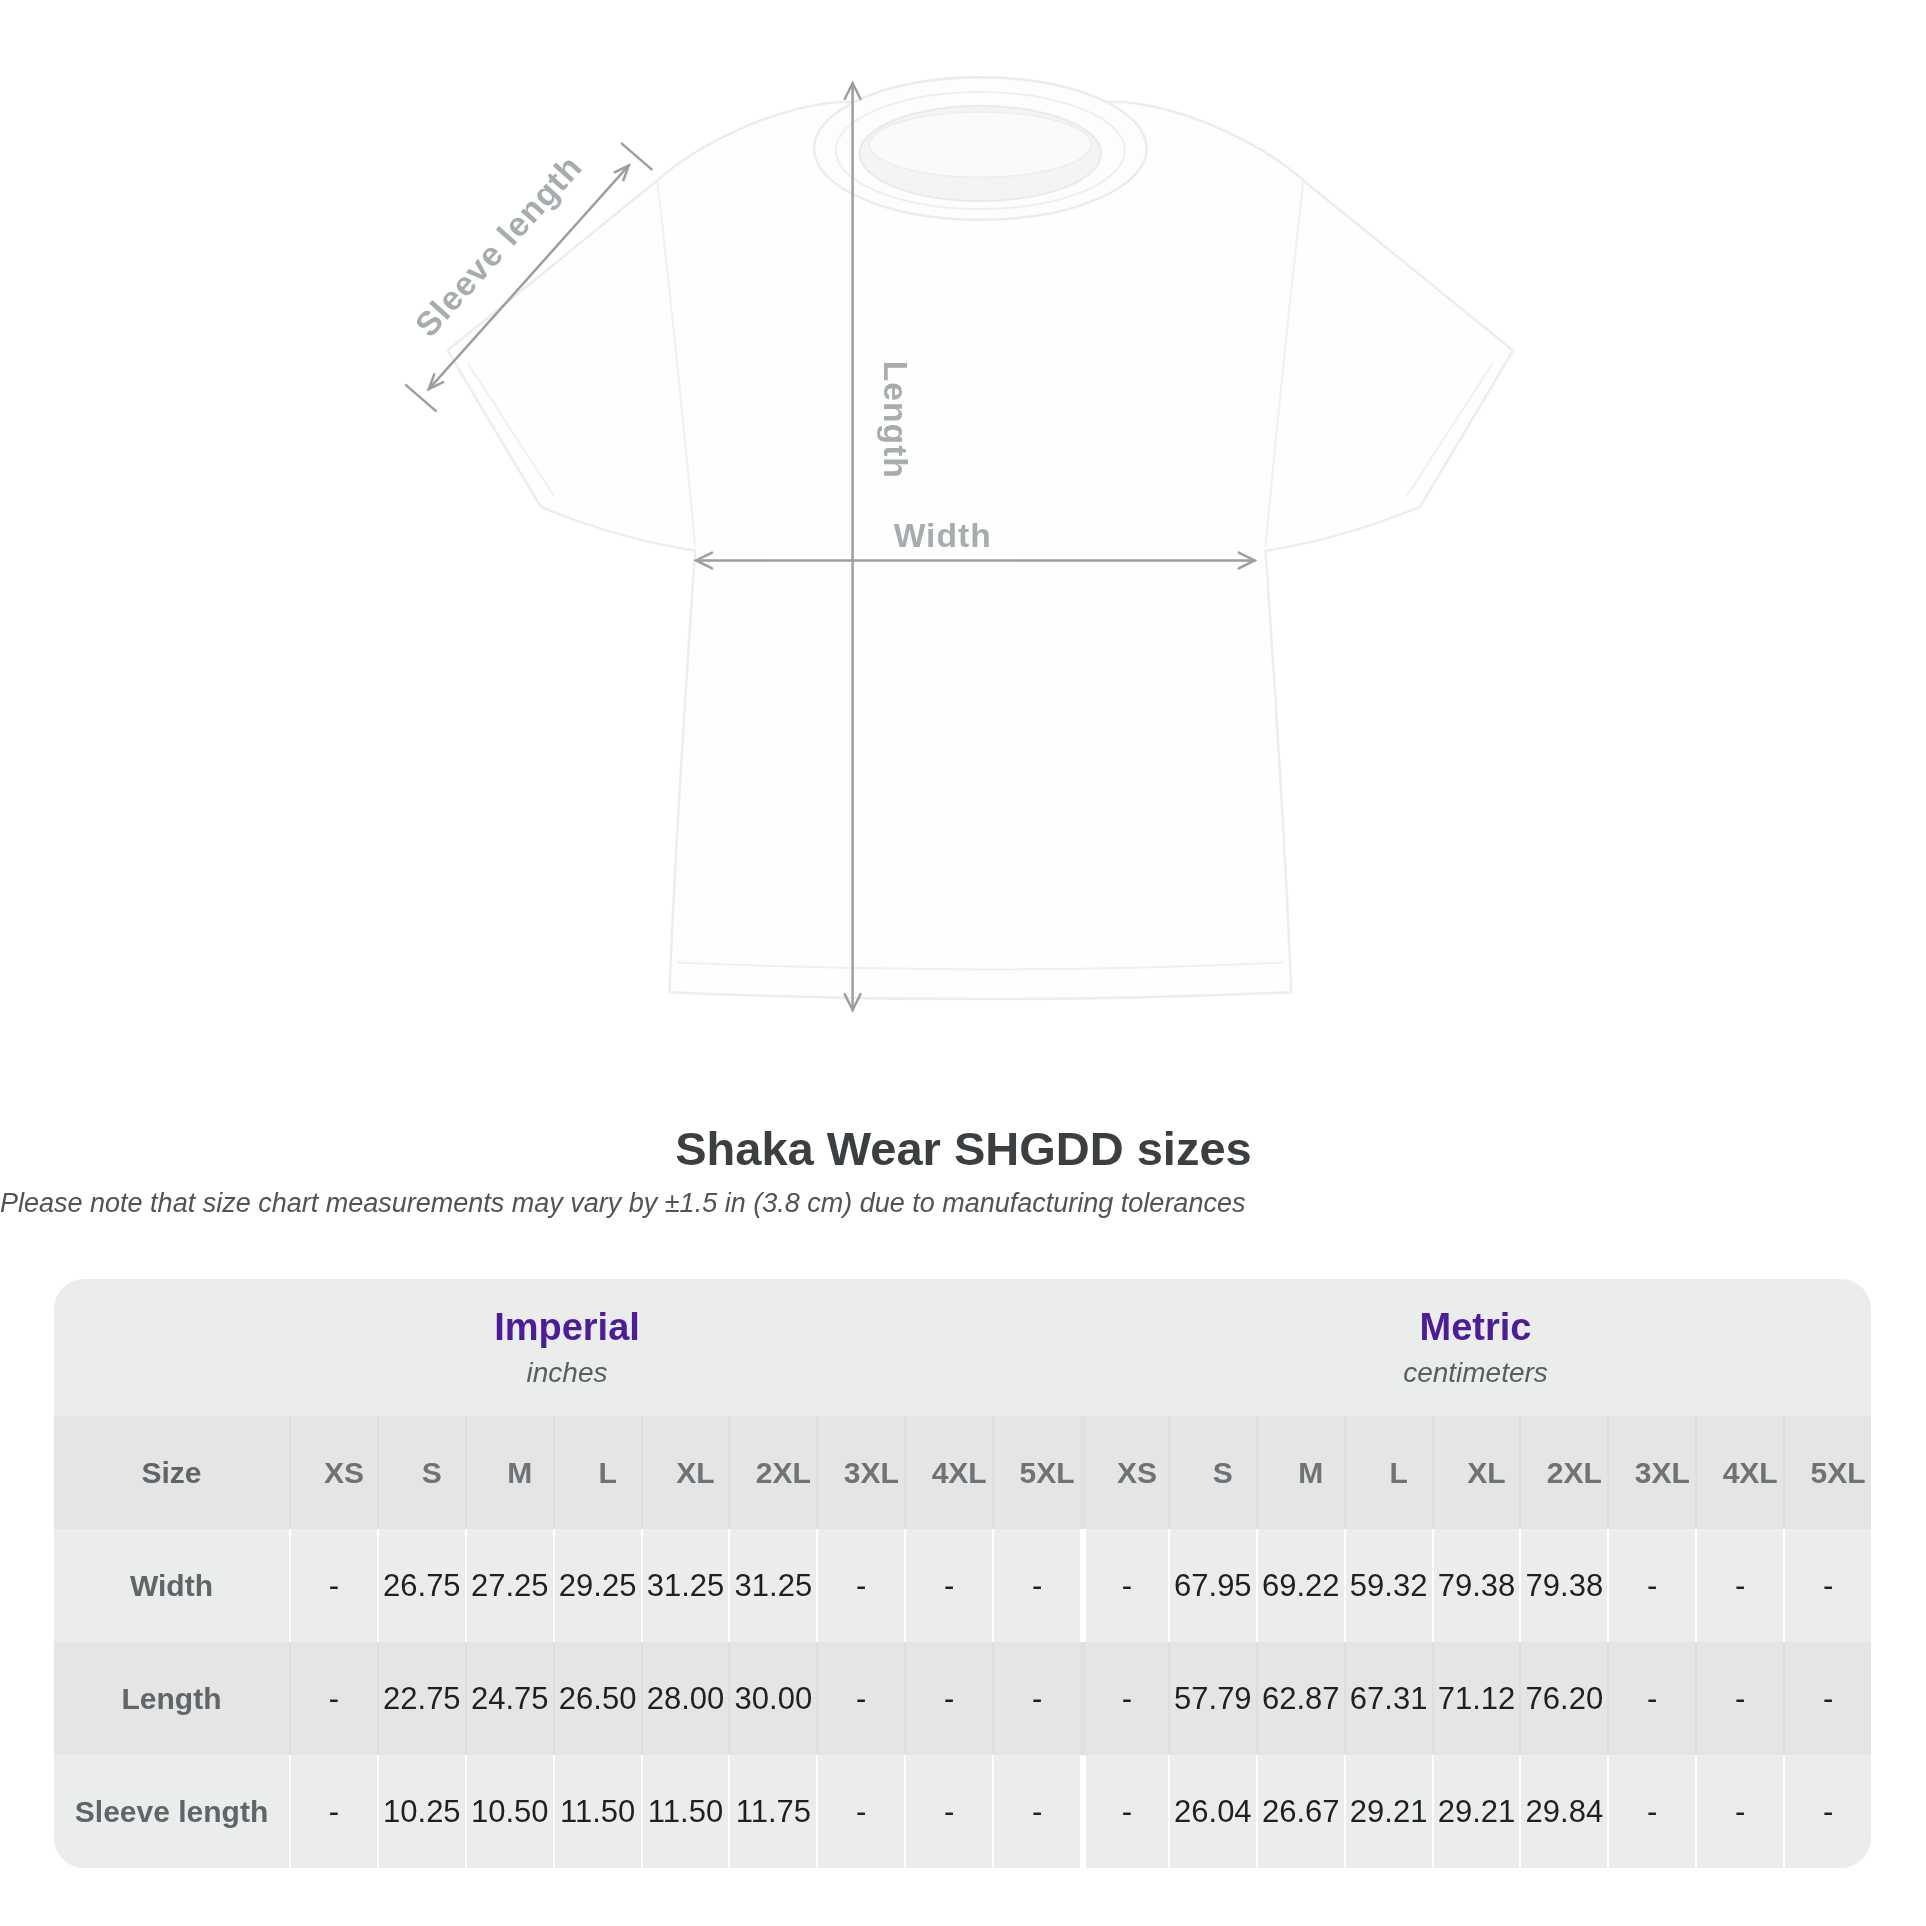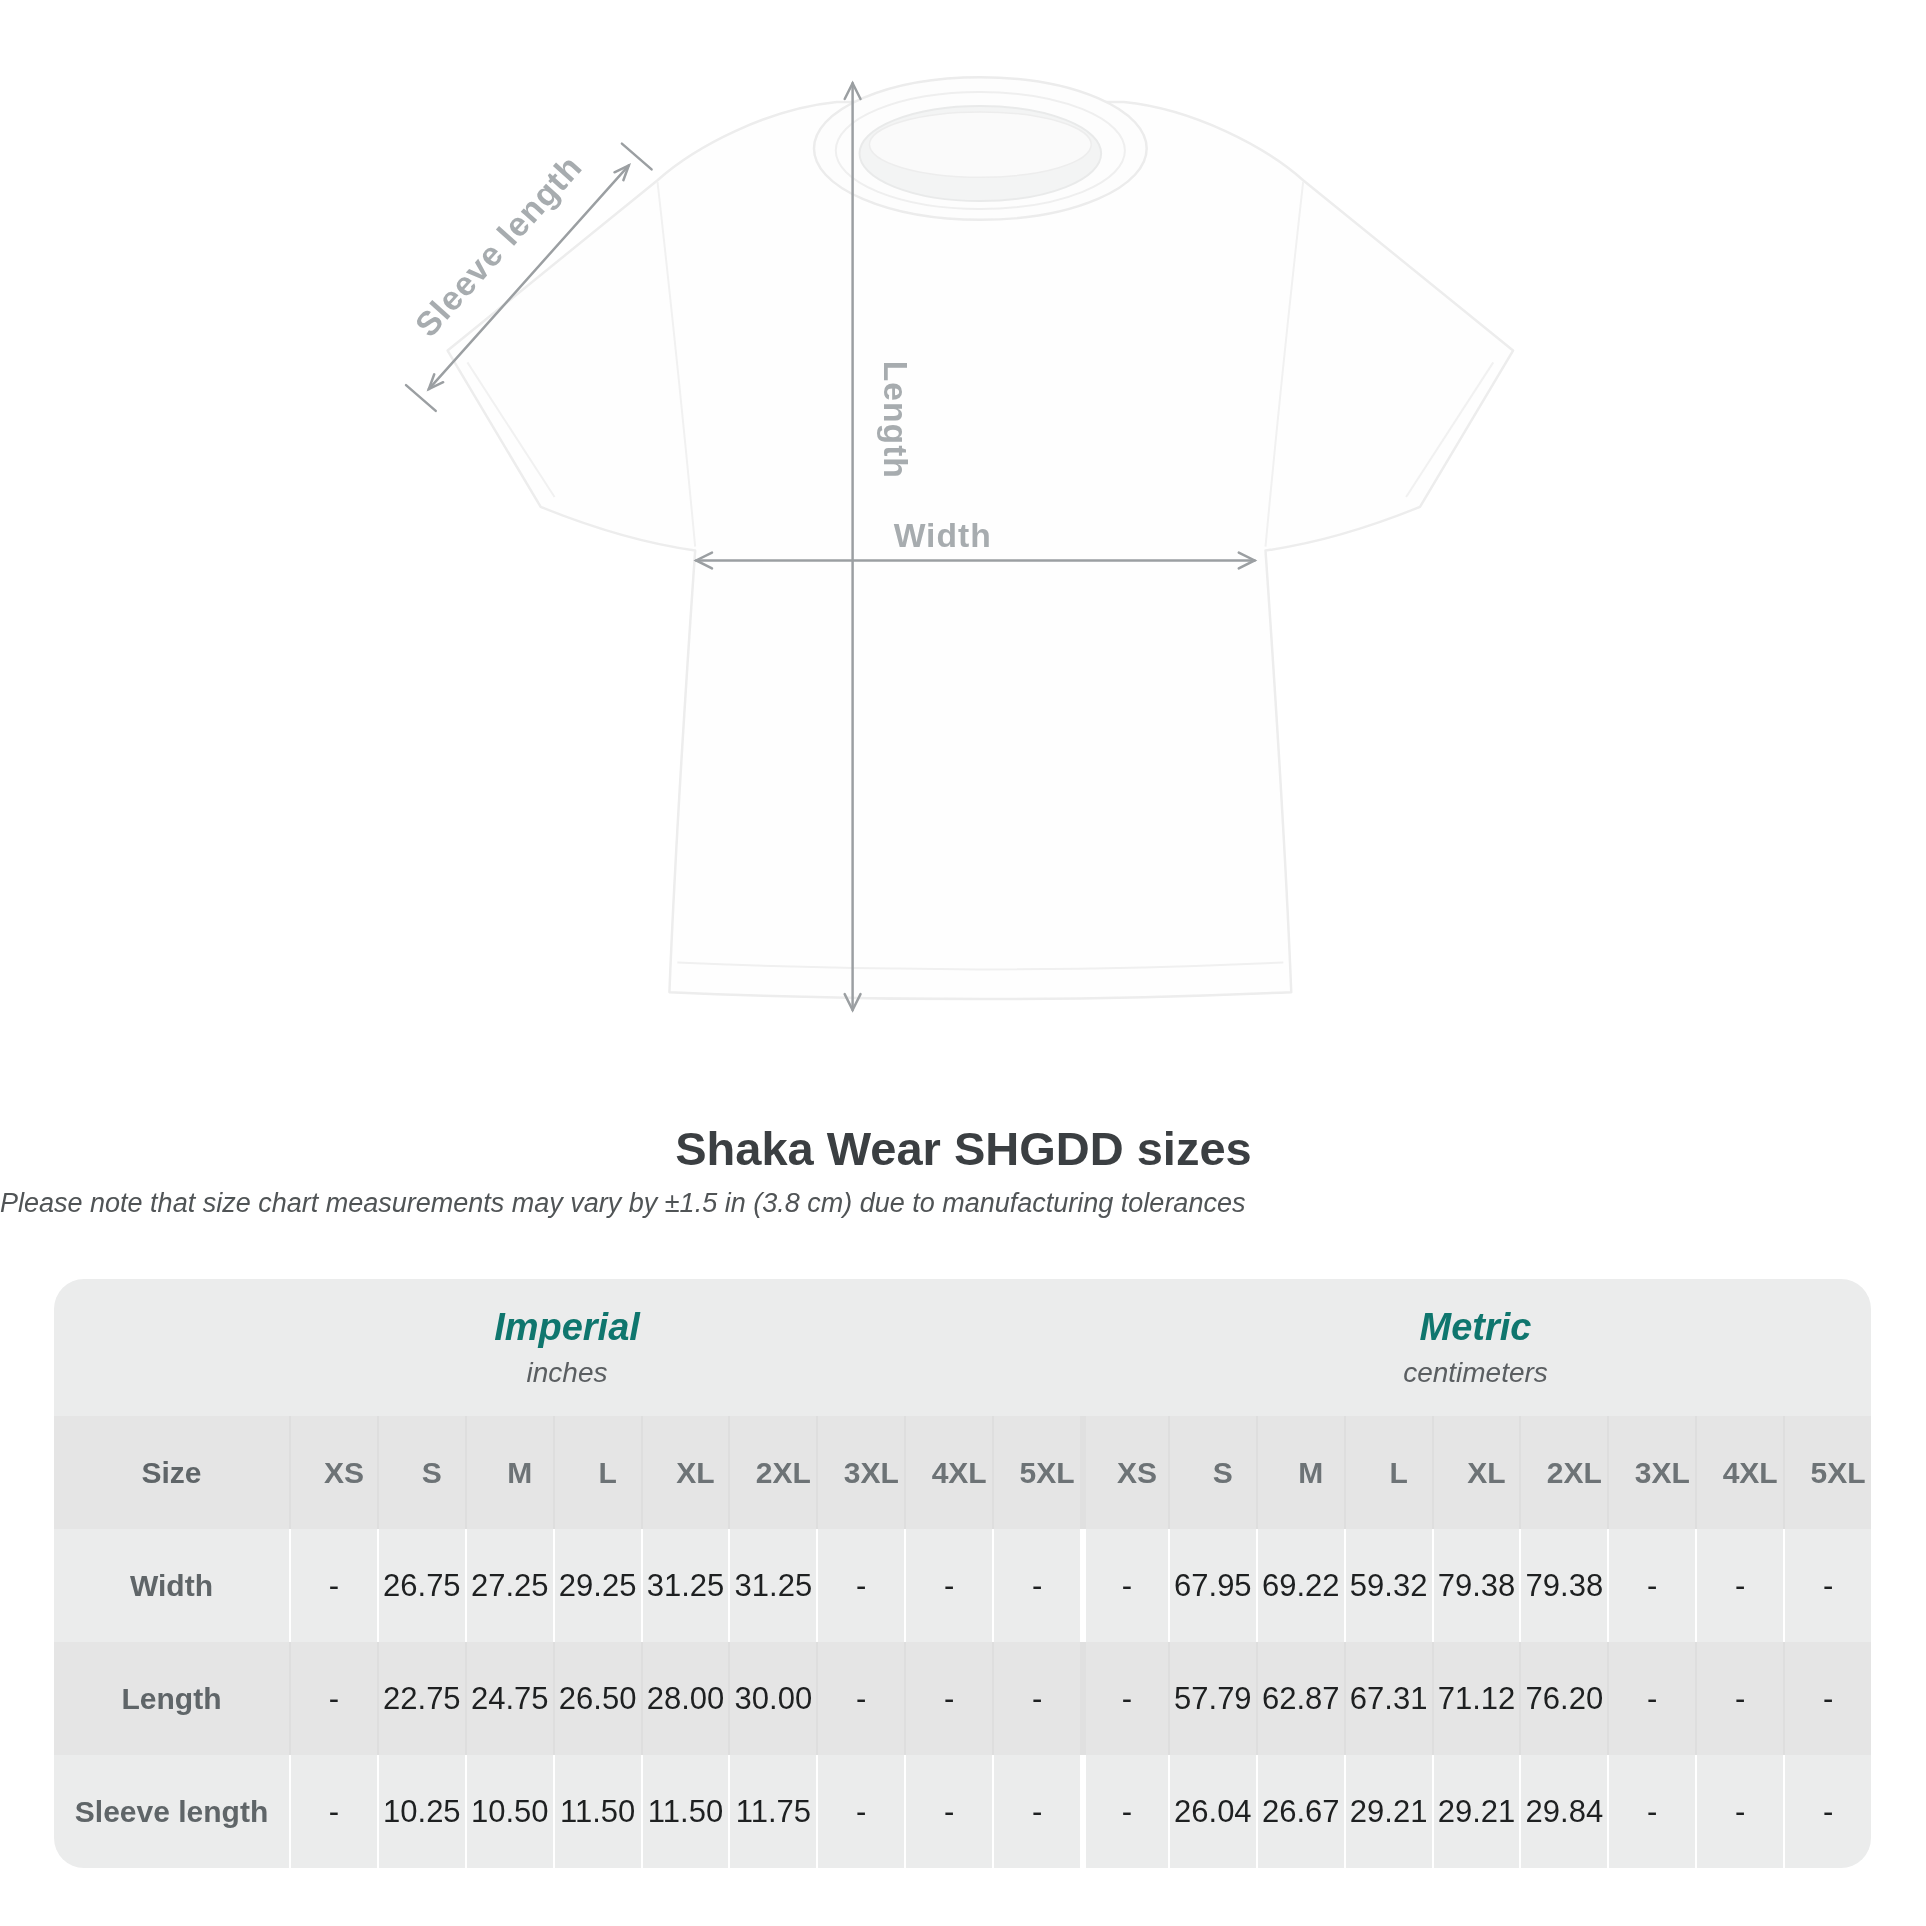--- a/index.html
+++ b/index.html
@@ -15,21 +15,21 @@
   }
   .page-subtitle{
     position:absolute;top:1188px;left:0;width:100%;text-align:left;
     font-size:27px;font-style:italic;color:#505456;
   }
   .size-table{position:absolute;left:54px;top:1279px;width:1817px;}
   .band{display:flex;height:137px;background:#ebecec;border-radius:30px 30px 0 0;}
   .band-half{display:flex;flex-direction:column;align-items:center;justify-content:center;gap:8px;}
   .band-half.imperial{width:calc((100% - 235px)/2 + 235px);}
   .band-half.metric{width:calc((100% - 235px)/2);}
-  .band-title{font-size:38px;font-weight:bold;font-style:italic;color:#0f766e;}
+  .band-title{font-size:38px;font-weight:bold;color:#4c1d95;}
   .band-sub{font-size:28px;font-style:italic;color:#5a5e61;}
   .trow{display:grid;grid-template-columns:235px repeat(18,1fr);height:113px;}
   .trow.gray{background:#ebecec;}
   .trow.white{background:#e5e5e5;}
   .trow.last{border-radius:0 0 30px 30px;}
   .cell{display:flex;align-items:center;justify-content:center;min-width:0;}
   .label-cell{font-size:30px;font-weight:bold;color:#5f6568;}
   .head-cell{font-size:30px;font-weight:bold;color:#6d7376;padding-left:20px;}
   .value-cell{font-size:31px;color:#1e2021;}
   .trow.white .data-cell{border-left:2px solid #dedede;}

